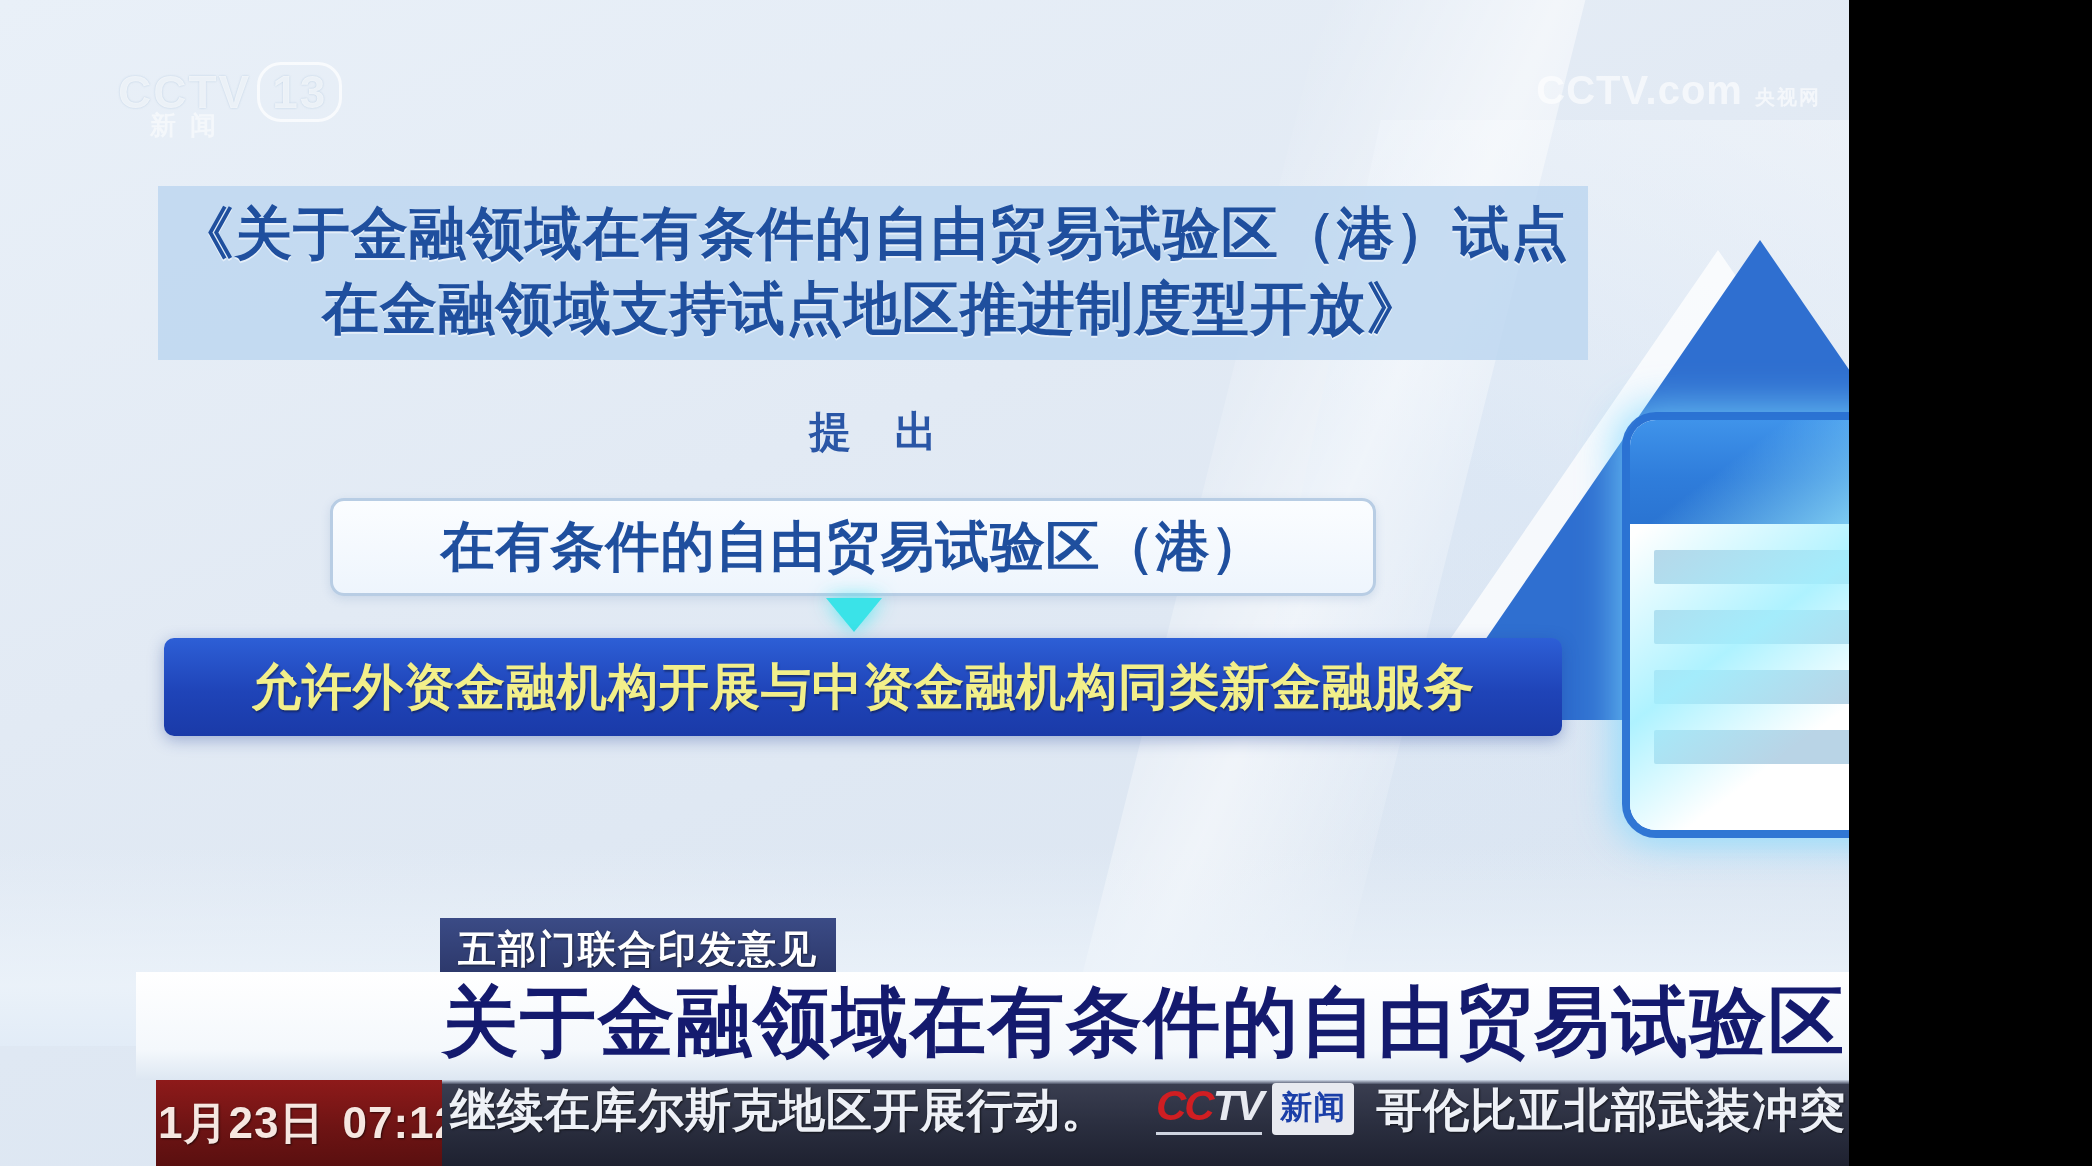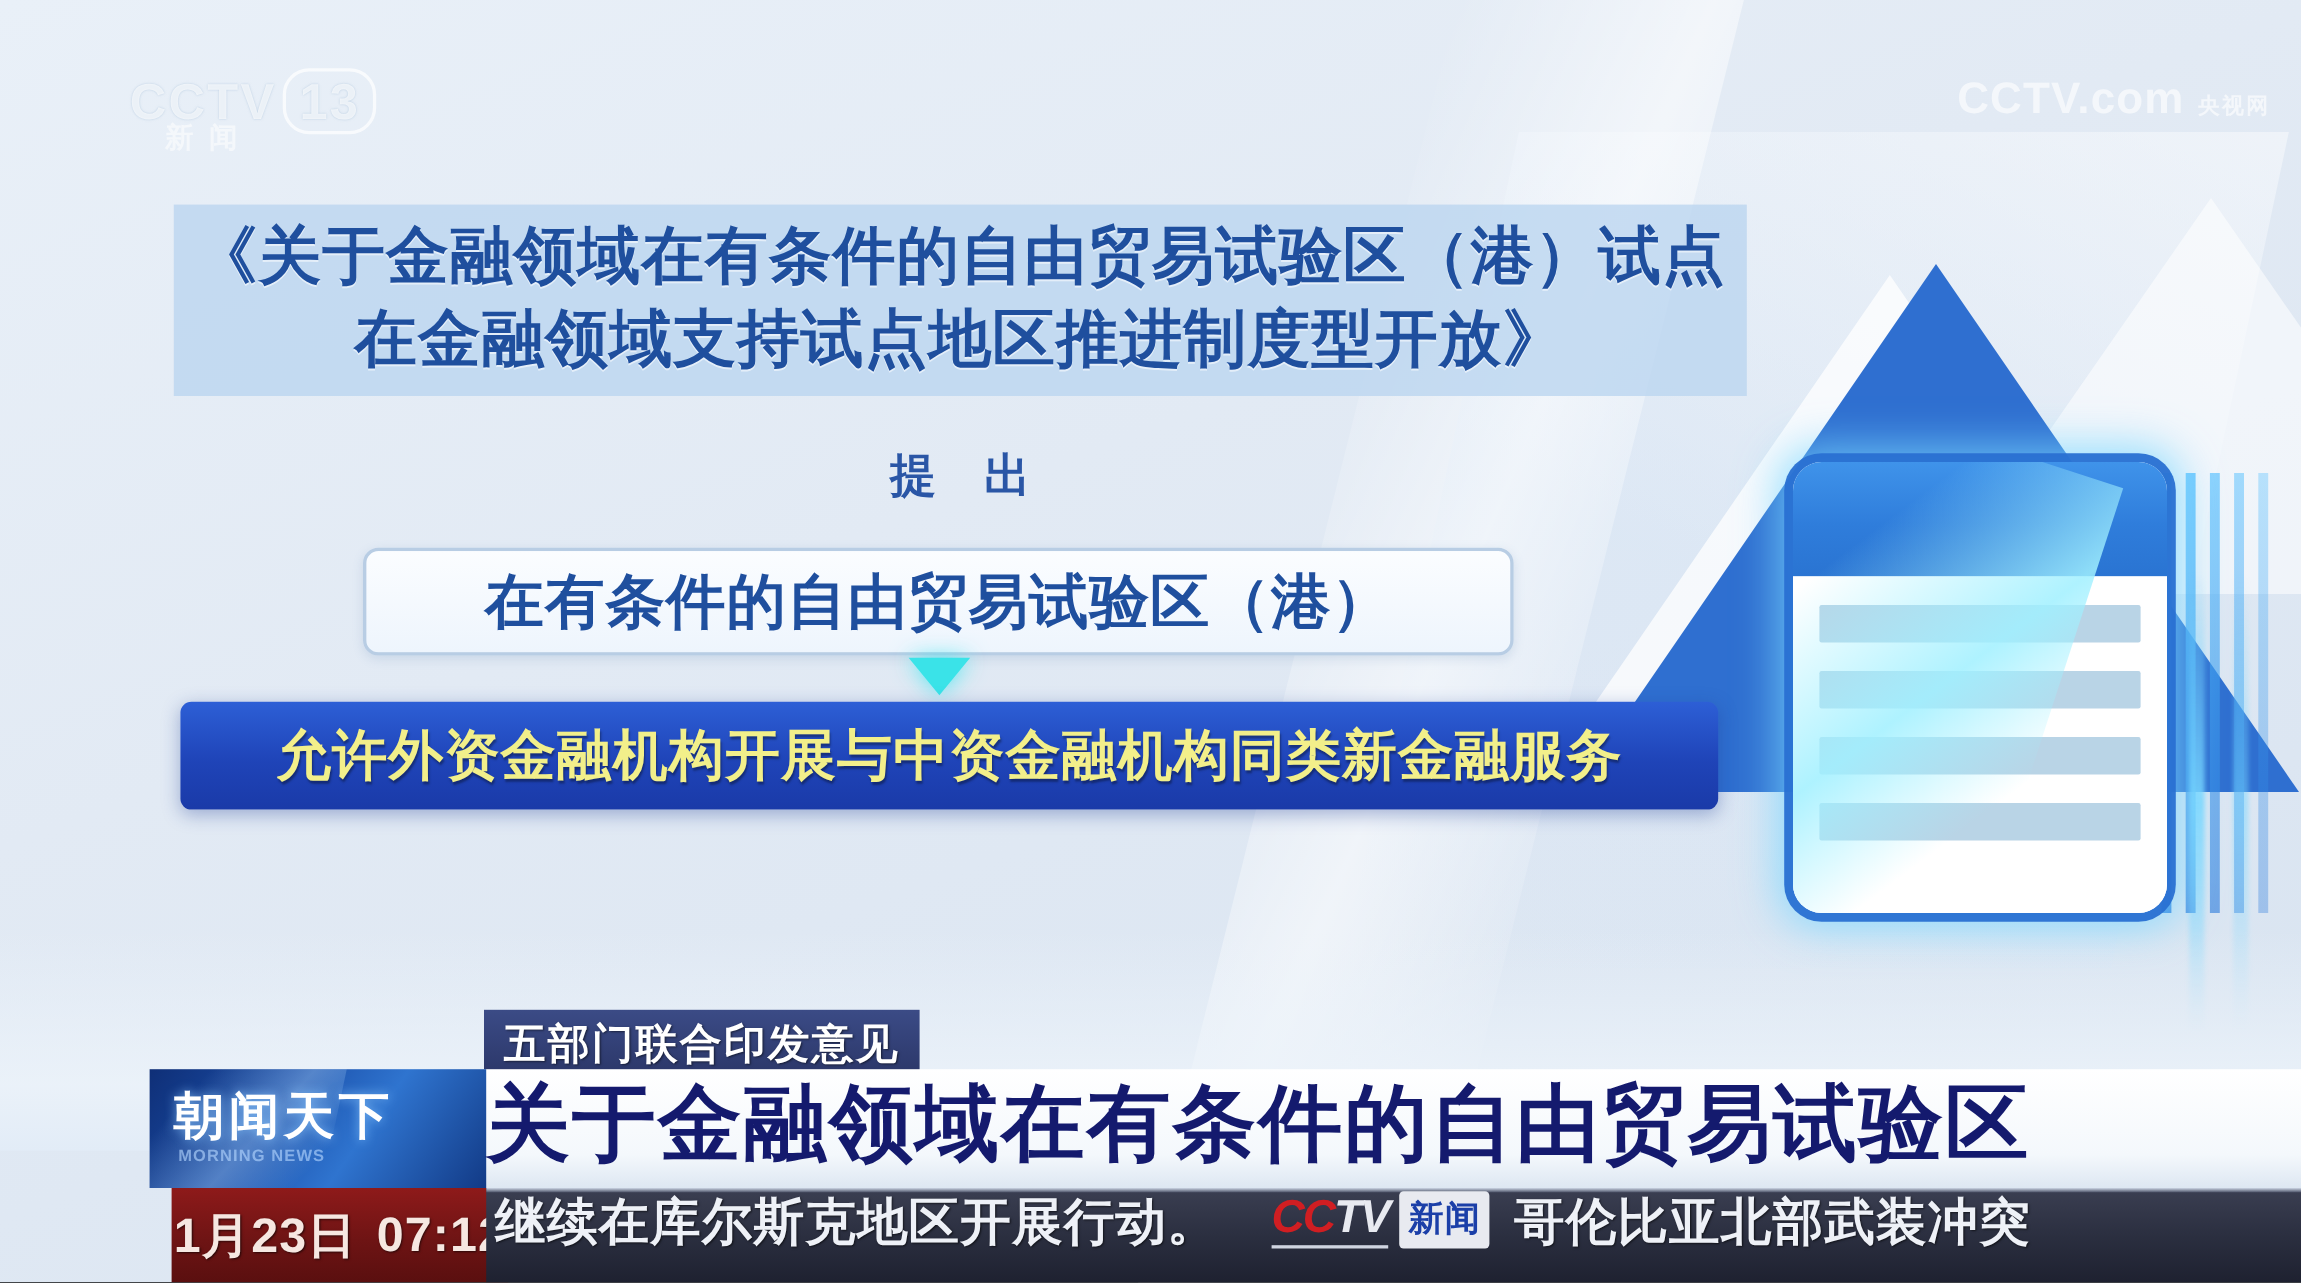--- a/index.html
+++ b/index.html
@@ -2,25 +2,26 @@
 <html><head>
 <meta charset="utf-8">
 <style>
   html, body {
     margin: 0;
     padding: 0;
     background: #000;
   }
   #screen {
     position: relative;
-    width: 2092px;
+    width: 1804px;
     height: 1166px;
     overflow: hidden;
     font-family: "Liberation Sans", "DejaVu Sans", sans-serif;
     background: linear-gradient(160deg, #e9f0f8 0%, #e2eaf4 40%, #dce6f2 75%, #d7e3f0 100%);
+    padding-left: 45px;
   }
 
   
   .bg-layer { position: absolute; inset: 0; overflow: hidden; }
 
   .bg-chev-a {
     position: absolute;
     left: 1430px; top: 240px;
     width: 0; height: 0;
     border-left: 330px solid transparent;
@@ -375,25 +376,20 @@
   <div class="blue-banner">
     <span class="blue-banner-text">允许外资金融机构开展与中资金融机构同类新金融服务</span>
   </div>
 
   <div class="kicker">
     <span class="kicker-text">五部门联合印发意见</span>
   </div>
 
   <div class="headline-bar"></div>
 
-  <div class="prog-logo">
-    <div class="prog-logo-sheen"></div>
-    <div class="prog-logo-cn">朝闻天下</div>
-    <div class="prog-logo-en">MORNING NEWS</div>
-  </div>
 
   <div class="headline-text">关于金融领域在有条件的自由贸易试验区</div>
 
   <div class="datetime-bar">
     <span class="datetime-text">1月23日</span>
     <span class="datetime-text" style="margin-left:18px;">07:12</span>
   </div>
 
   <div class="ticker">
     <span class="ticker-text ticker-item-1">继续在库尔斯克地区开展行动。</span>

